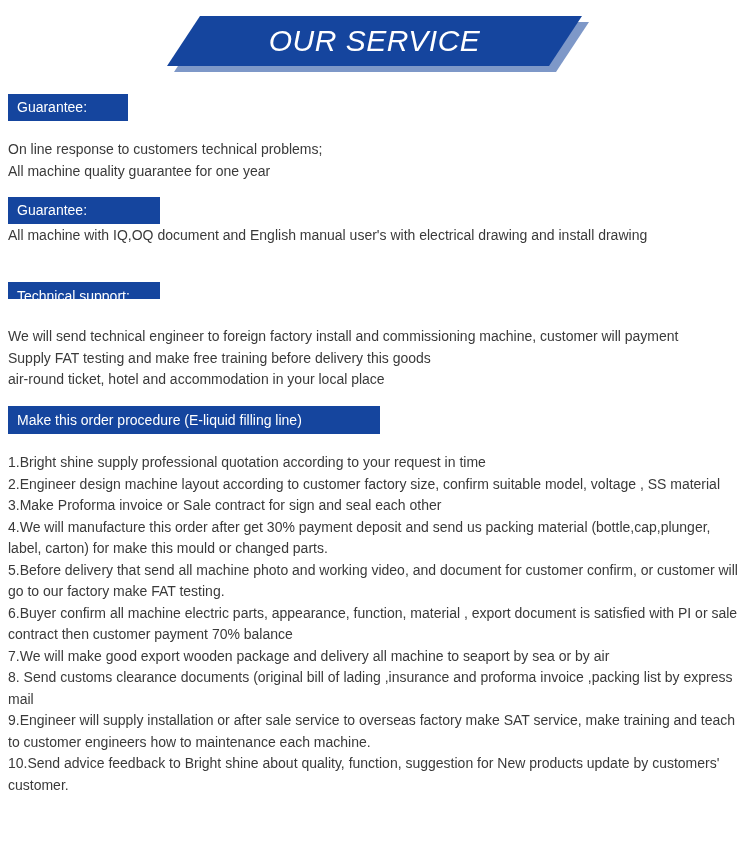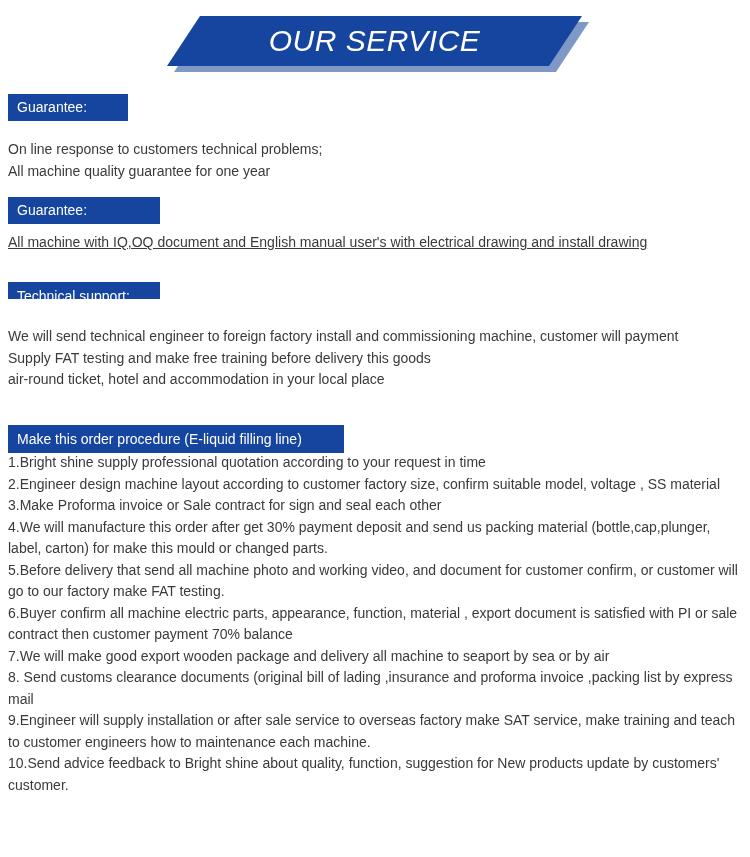--- a/index.html
+++ b/index.html
@@ -57,32 +57,32 @@
     color: #ffffff;
     font-size: 14px;
     line-height: 27px;
     padding-left: 9px;
     box-sizing: border-box;
     white-space: nowrap;
   }
   .bar-guarantee { top: 94px;  width: 120px; }
   .bar-document  { top: 197px; width: 152px; }
   .bar-technical { top: 282px; width: 152px; height: 17px; line-height: 28px; }
-  .bar-procedure { top: 425px; width: 336px; height: 28px; line-height: 28px; }
+  .bar-procedure { top: 406px; width: 372px; height: 28px; line-height: 28px; }
   
   .textblock {
     position: absolute;
     left: 8px;
     width: 738px;
     color: #3a3a3a;
     font-size: 14px;
     line-height: 21.5px;
   }
   .tb-guarantee { top: 139px; }
-  .tb-document  { top: 232px; text-decoration: underline; }
+  .tb-document  { top: 225px; }
   .tb-technical { top: 326px; }
   .tb-list      { top: 452px; }
   .tl { white-space: nowrap; }
 </style>
 </head>
 <body>
 
 <div class="banner">
   <div class="banner-shadow"></div>
   <div class="banner-main"></div>

